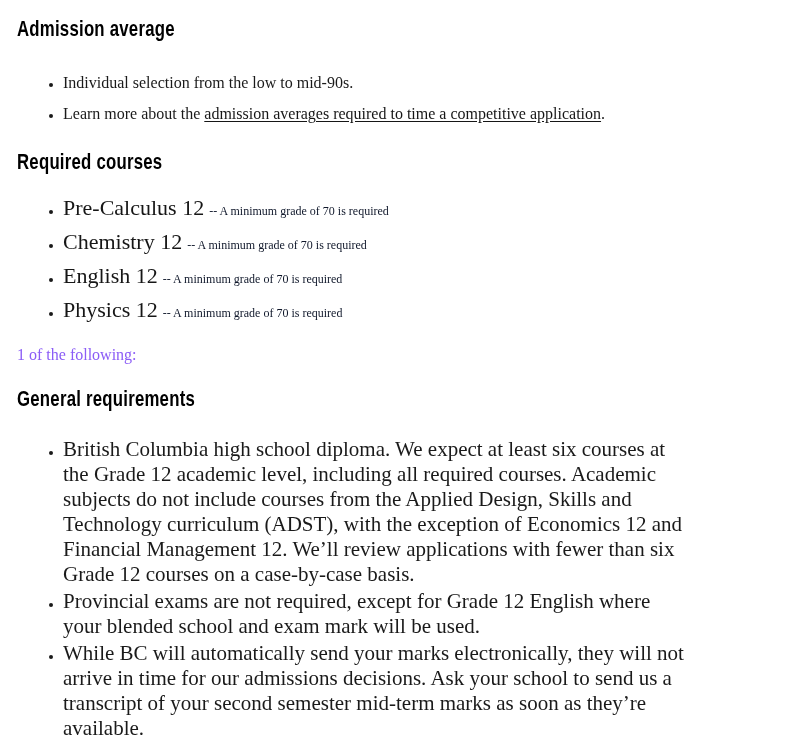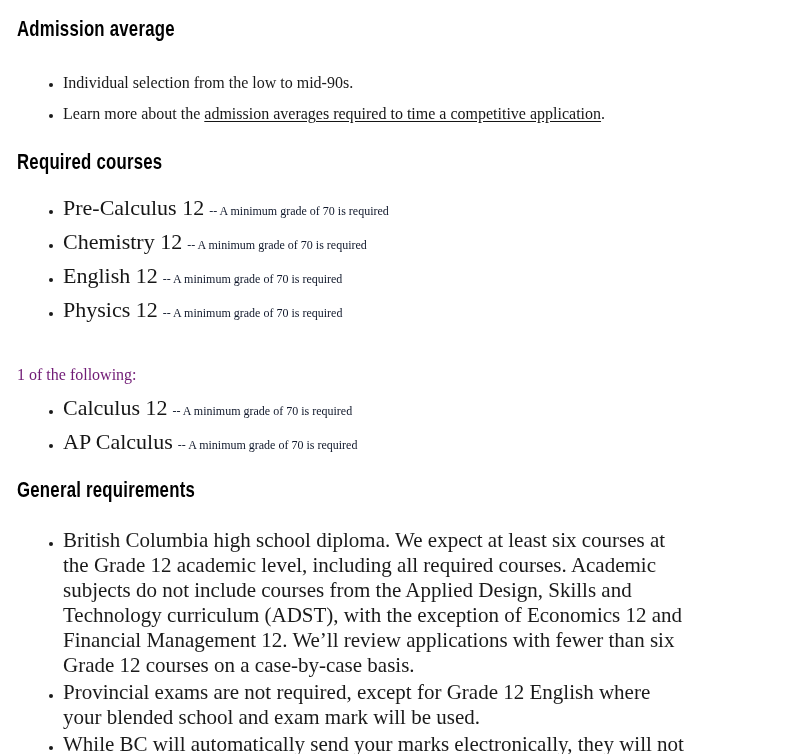--- a/index.html
+++ b/index.html
@@ -70,25 +70,25 @@
     margin-left: 5px;
   }
   li.para-li {
     font-family: Liberation Serif, serif;
     font-size: 21px;
     line-height: 25px;
     margin-bottom: 2px;
     max-width: 700px;
   }
   .one-of {
-    margin: 36px 0 0 0;
+    margin: 16px 0 0 0;
     font-family: "Liberation Serif", serif;
     font-size: 16px;
     line-height: 25px;
-    color: #701a75;
+    color: #8b5cf6;
   }
   a.inline-link {
     color: #161616;
     text-decoration: underline;
     text-underline-offset: 2px;
     cursor: pointer;
   }
 </style>
 </head>
 <body>
@@ -118,28 +118,20 @@
     <li class="course-li">
       <span class="course-name">English 12</span><span class="course-note">-- A minimum grade of 70 is required</span>
     </li>
     <li class="course-li">
       <span class="course-name">Physics 12</span><span class="course-note">-- A minimum grade of 70 is required</span>
     </li>
   </ul>
 
   <p class="one-of">1 of the following:</p>
 
-  <ul class="list" id="list-alternatives">
-    <li class="course-li">
-      <span class="course-name">Calculus 12</span><span class="course-note">-- A minimum grade of 70 is required</span>
-    </li>
-    <li class="course-li">
-      <span class="course-name">AP Calculus</span><span class="course-note">-- A minimum grade of 70 is required</span>
-    </li>
-  </ul>
 
   <h2 class="section-heading" id="h-general">General requirements</h2>
 
   <ul class="list" id="list-general">
     <li class="para-li">
       <span>British Columbia high school diploma. We expect at least six courses at the Grade 12 academic level, including all required courses. Academic subjects do not include courses from the Applied Design, Skills and Technology curriculum (ADST), with the exception of Economics 12 and Financial Management 12. We’ll review applications with fewer than six Grade 12 courses on a case-by-case basis.</span>
     </li>
     <li class="para-li">
       <span>Provincial exams are not required, except for Grade 12 English where your blended school and exam mark will be used.</span>
     </li>

